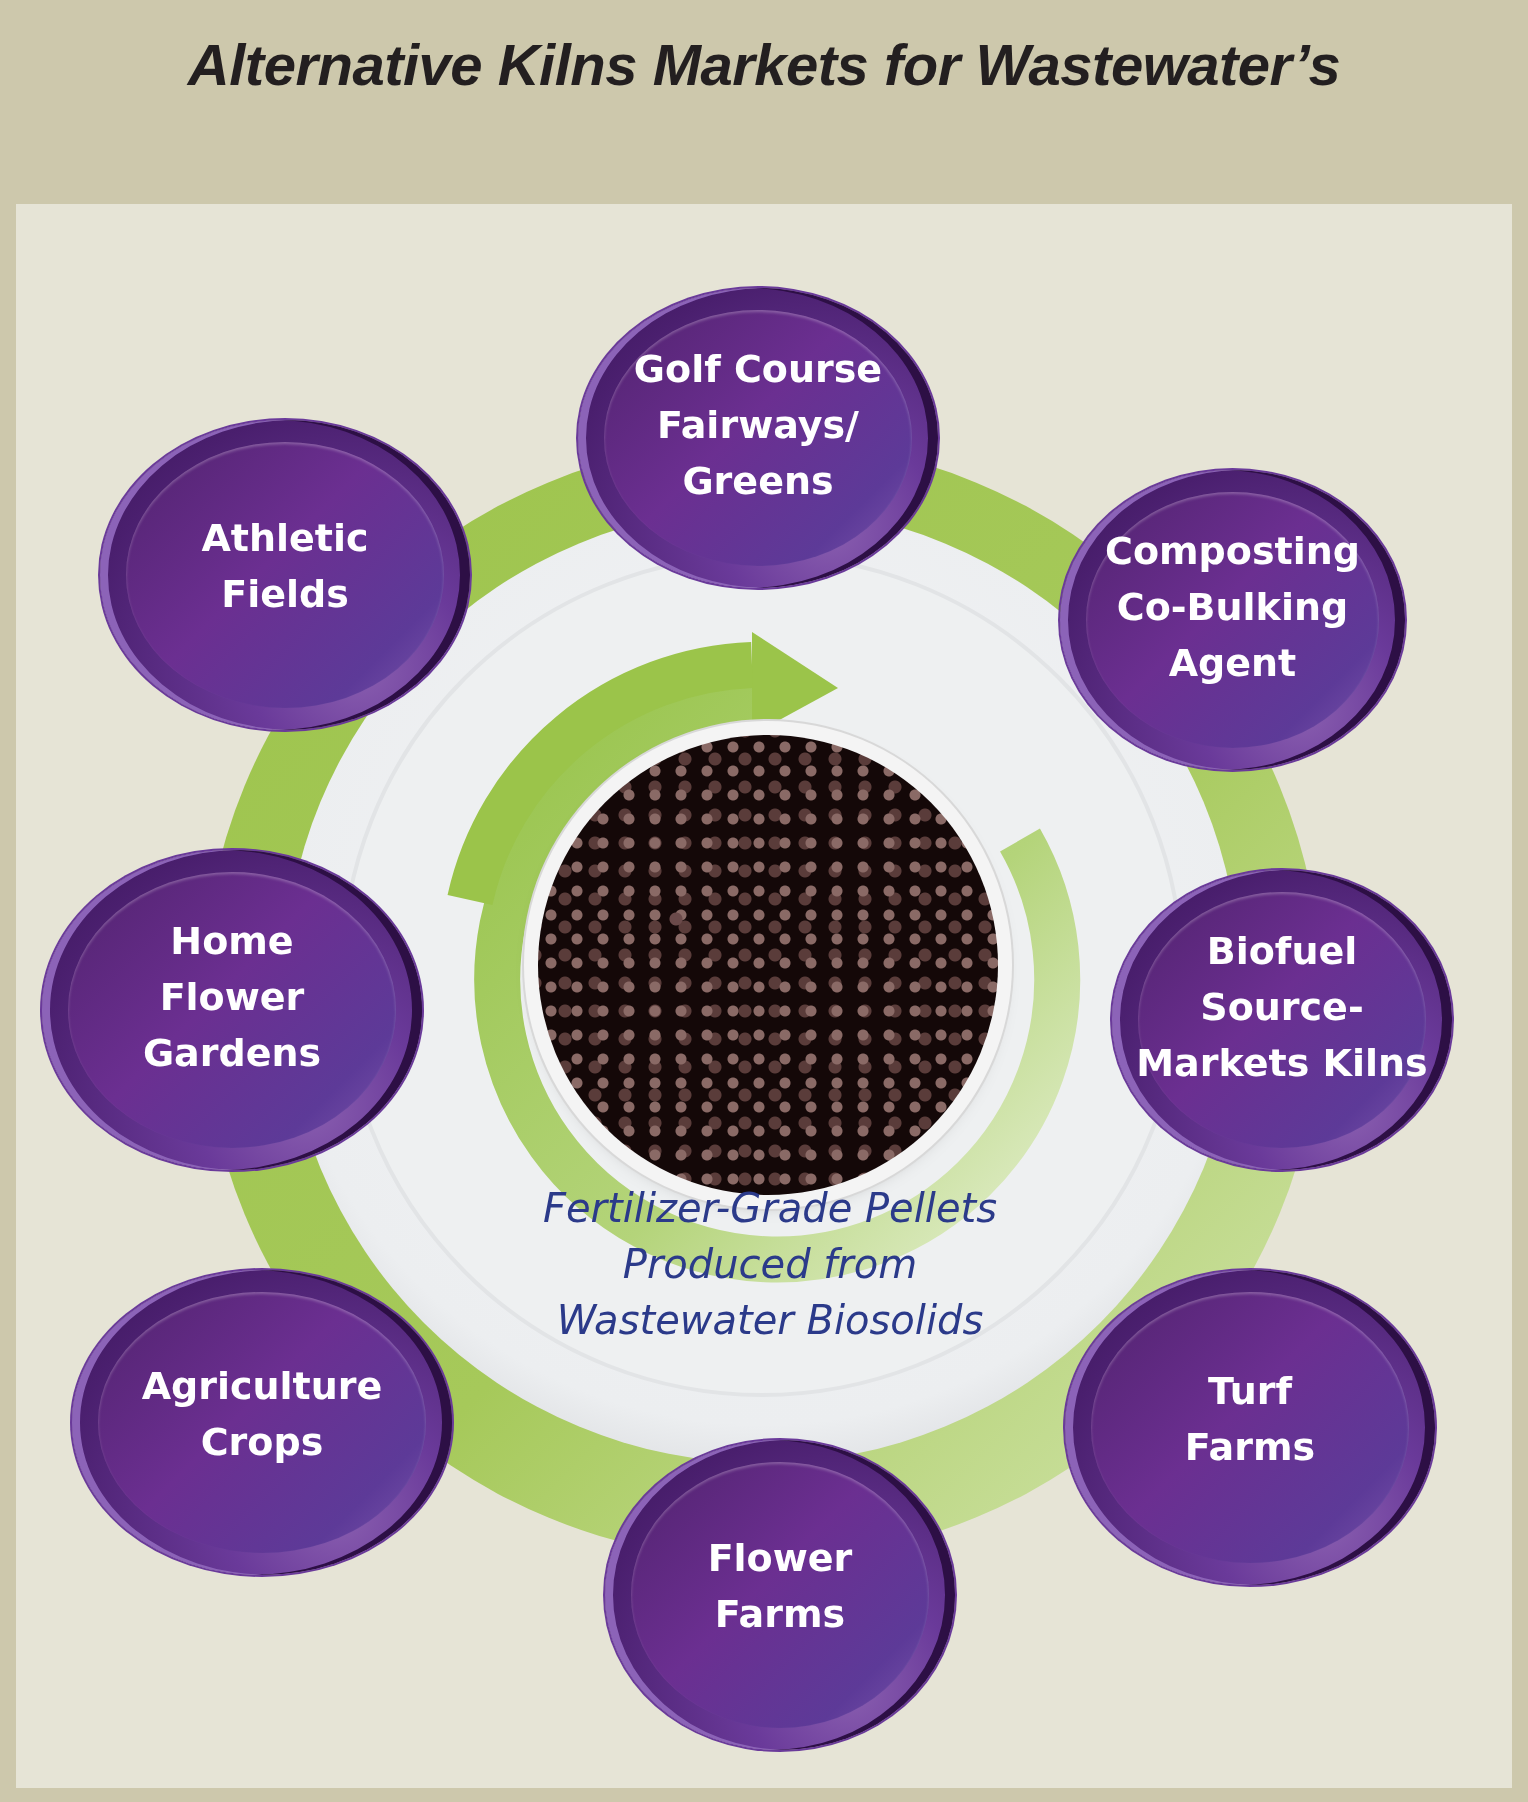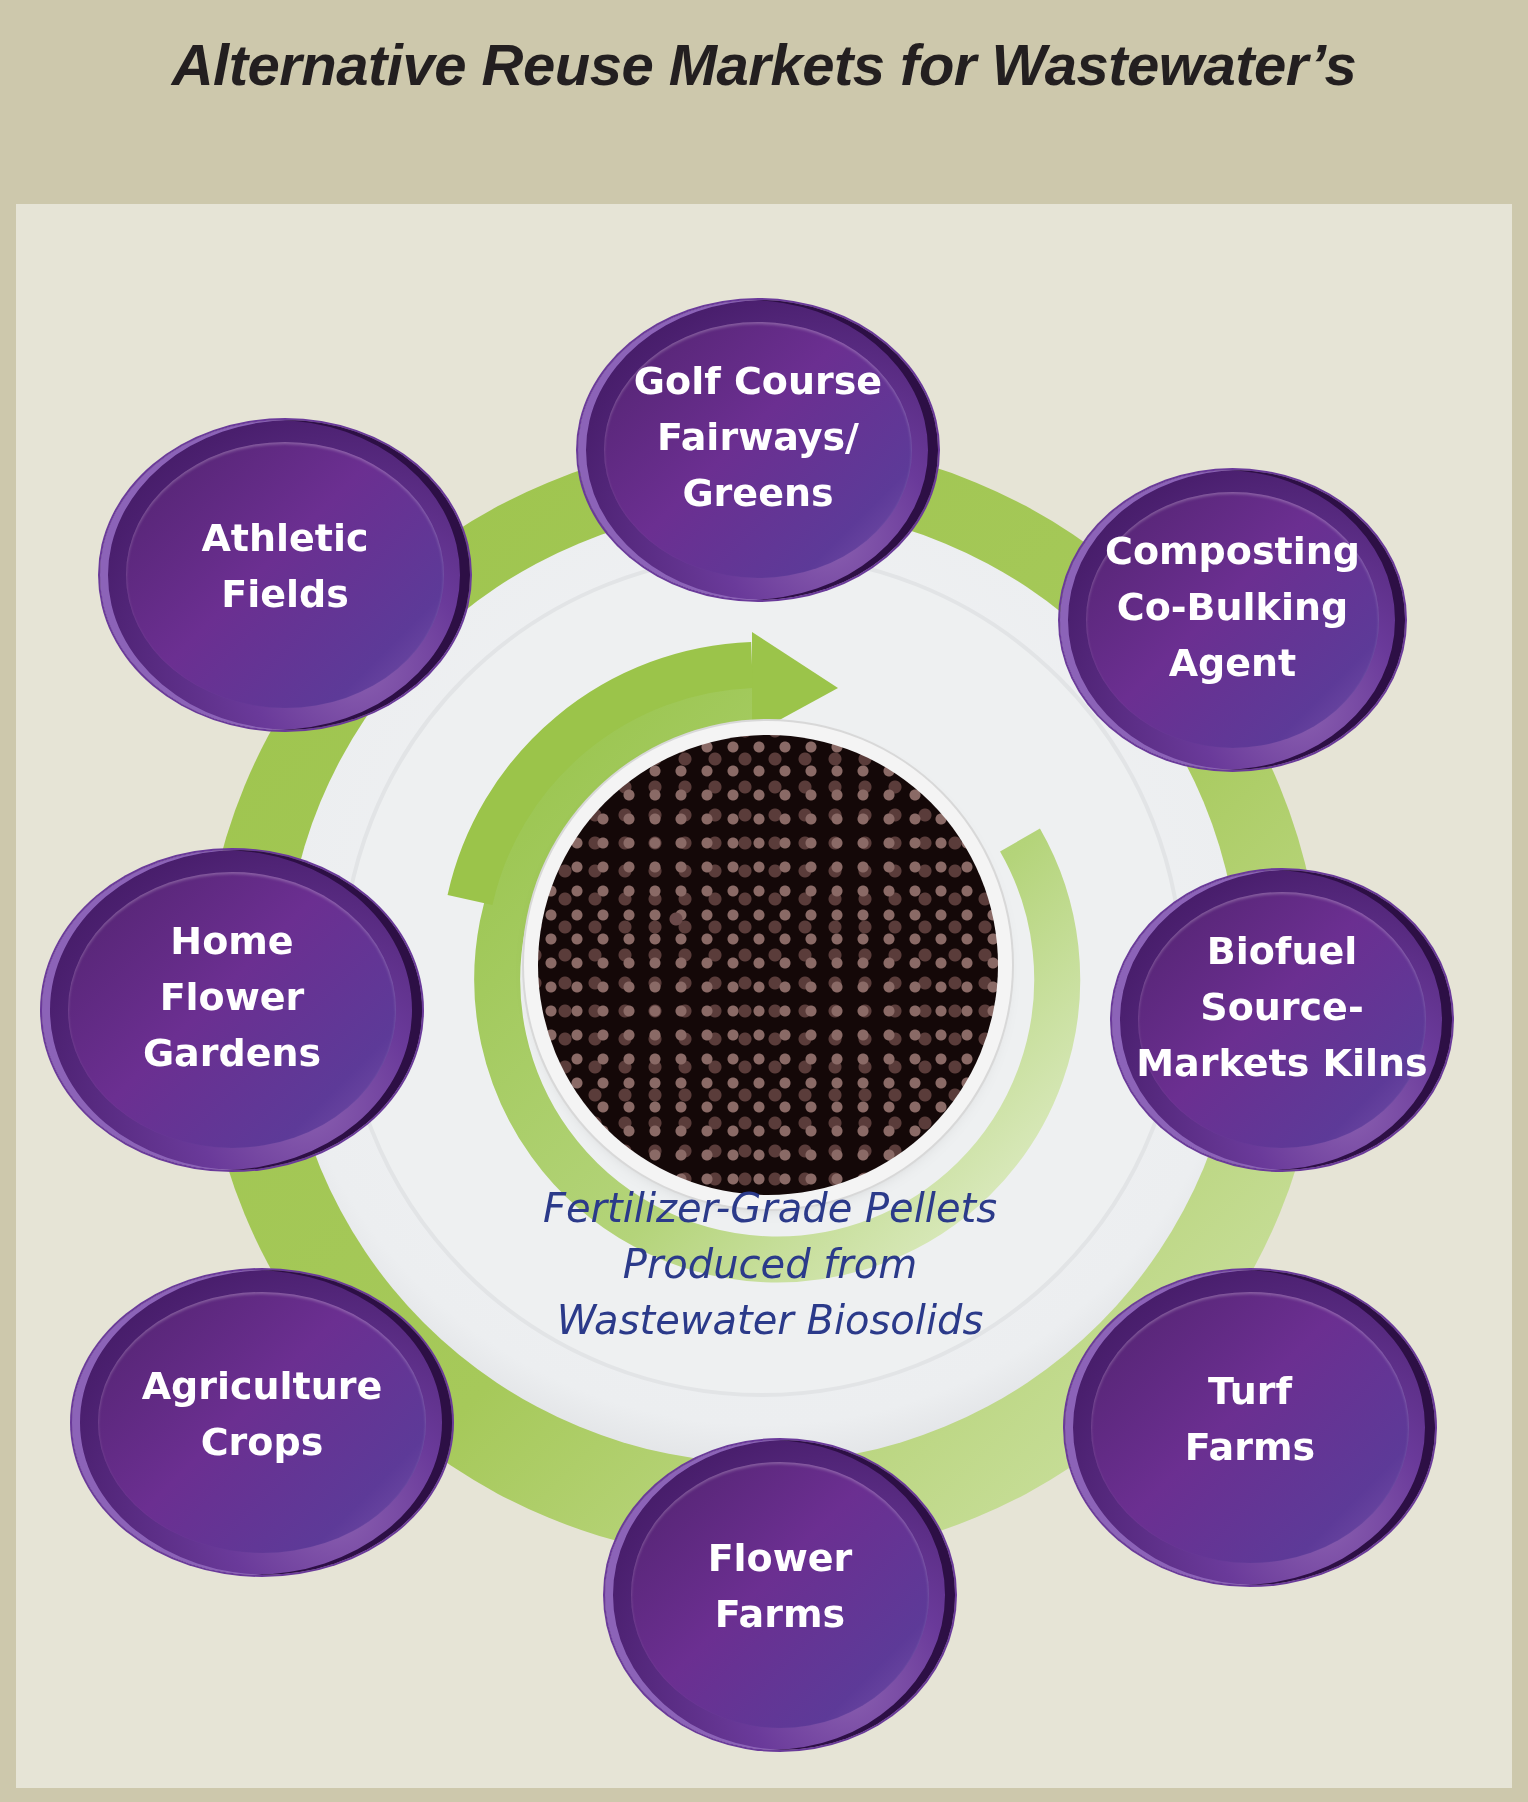--- a/index.html
+++ b/index.html
@@ -56,21 +56,21 @@
     position: absolute; left: 420px; top: 1180px; width: 700px;
     text-align: center; color: #2b3a8a;
     font-family: "DejaVu Sans", sans-serif; font-style: italic; font-weight: normal;
     font-size: 40px; line-height: 56px; white-space: pre-line;
   }
 </style>
 </head>
 <body>
 
 <div class="title">
-  <div>Alternative Reuse Markets for Wastewater’s</div>
+  <div>Alternative Kilns Markets for Wastewater’s</div>
 </div>
 
 <div class="panel"></div>
 
 <svg class="diagram" viewBox="0 0 1528 1802" xmlns="http://www.w3.org/2000/svg">
   <defs>
     <linearGradient id="ringGreen" x1="0" y1="0" x2="1" y2="1">
       <stop offset="0" stop-color="#9dc44c"></stop>
       <stop offset="0.55" stop-color="#a6c95a"></stop>
       <stop offset="1" stop-color="#d6e7b4"></stop>
@@ -97,21 +97,21 @@
   <polygon points="752,632 838,688 752,735" fill="#9bc44a"></polygon>
   <path d="M 752 665 A 300 300 0 0 0 470 900" fill="none" stroke="#9bc44a" stroke-width="46"></path>
 </svg>
 
 <div class="center-photo"></div>
 
 <div class="center-text">Fertilizer-Grade Pellets
 Produced from
 Wastewater Biosolids</div>
 
-<div class="bubble" style="left:578px; top:300px;">
+<div class="bubble" style="left:578px; top:288px;">
   <div class="label">Golf Course
 Fairways/
 Greens</div>
 </div>
 <div class="bubble" style="left:1060px; top:470px; width:345px; height:300px;">
   <div class="label">Composting
 Co-Bulking
 Agent</div>
 </div>
 <div class="bubble" style="left:1112px; top:870px; width:340px; height:300px;">

